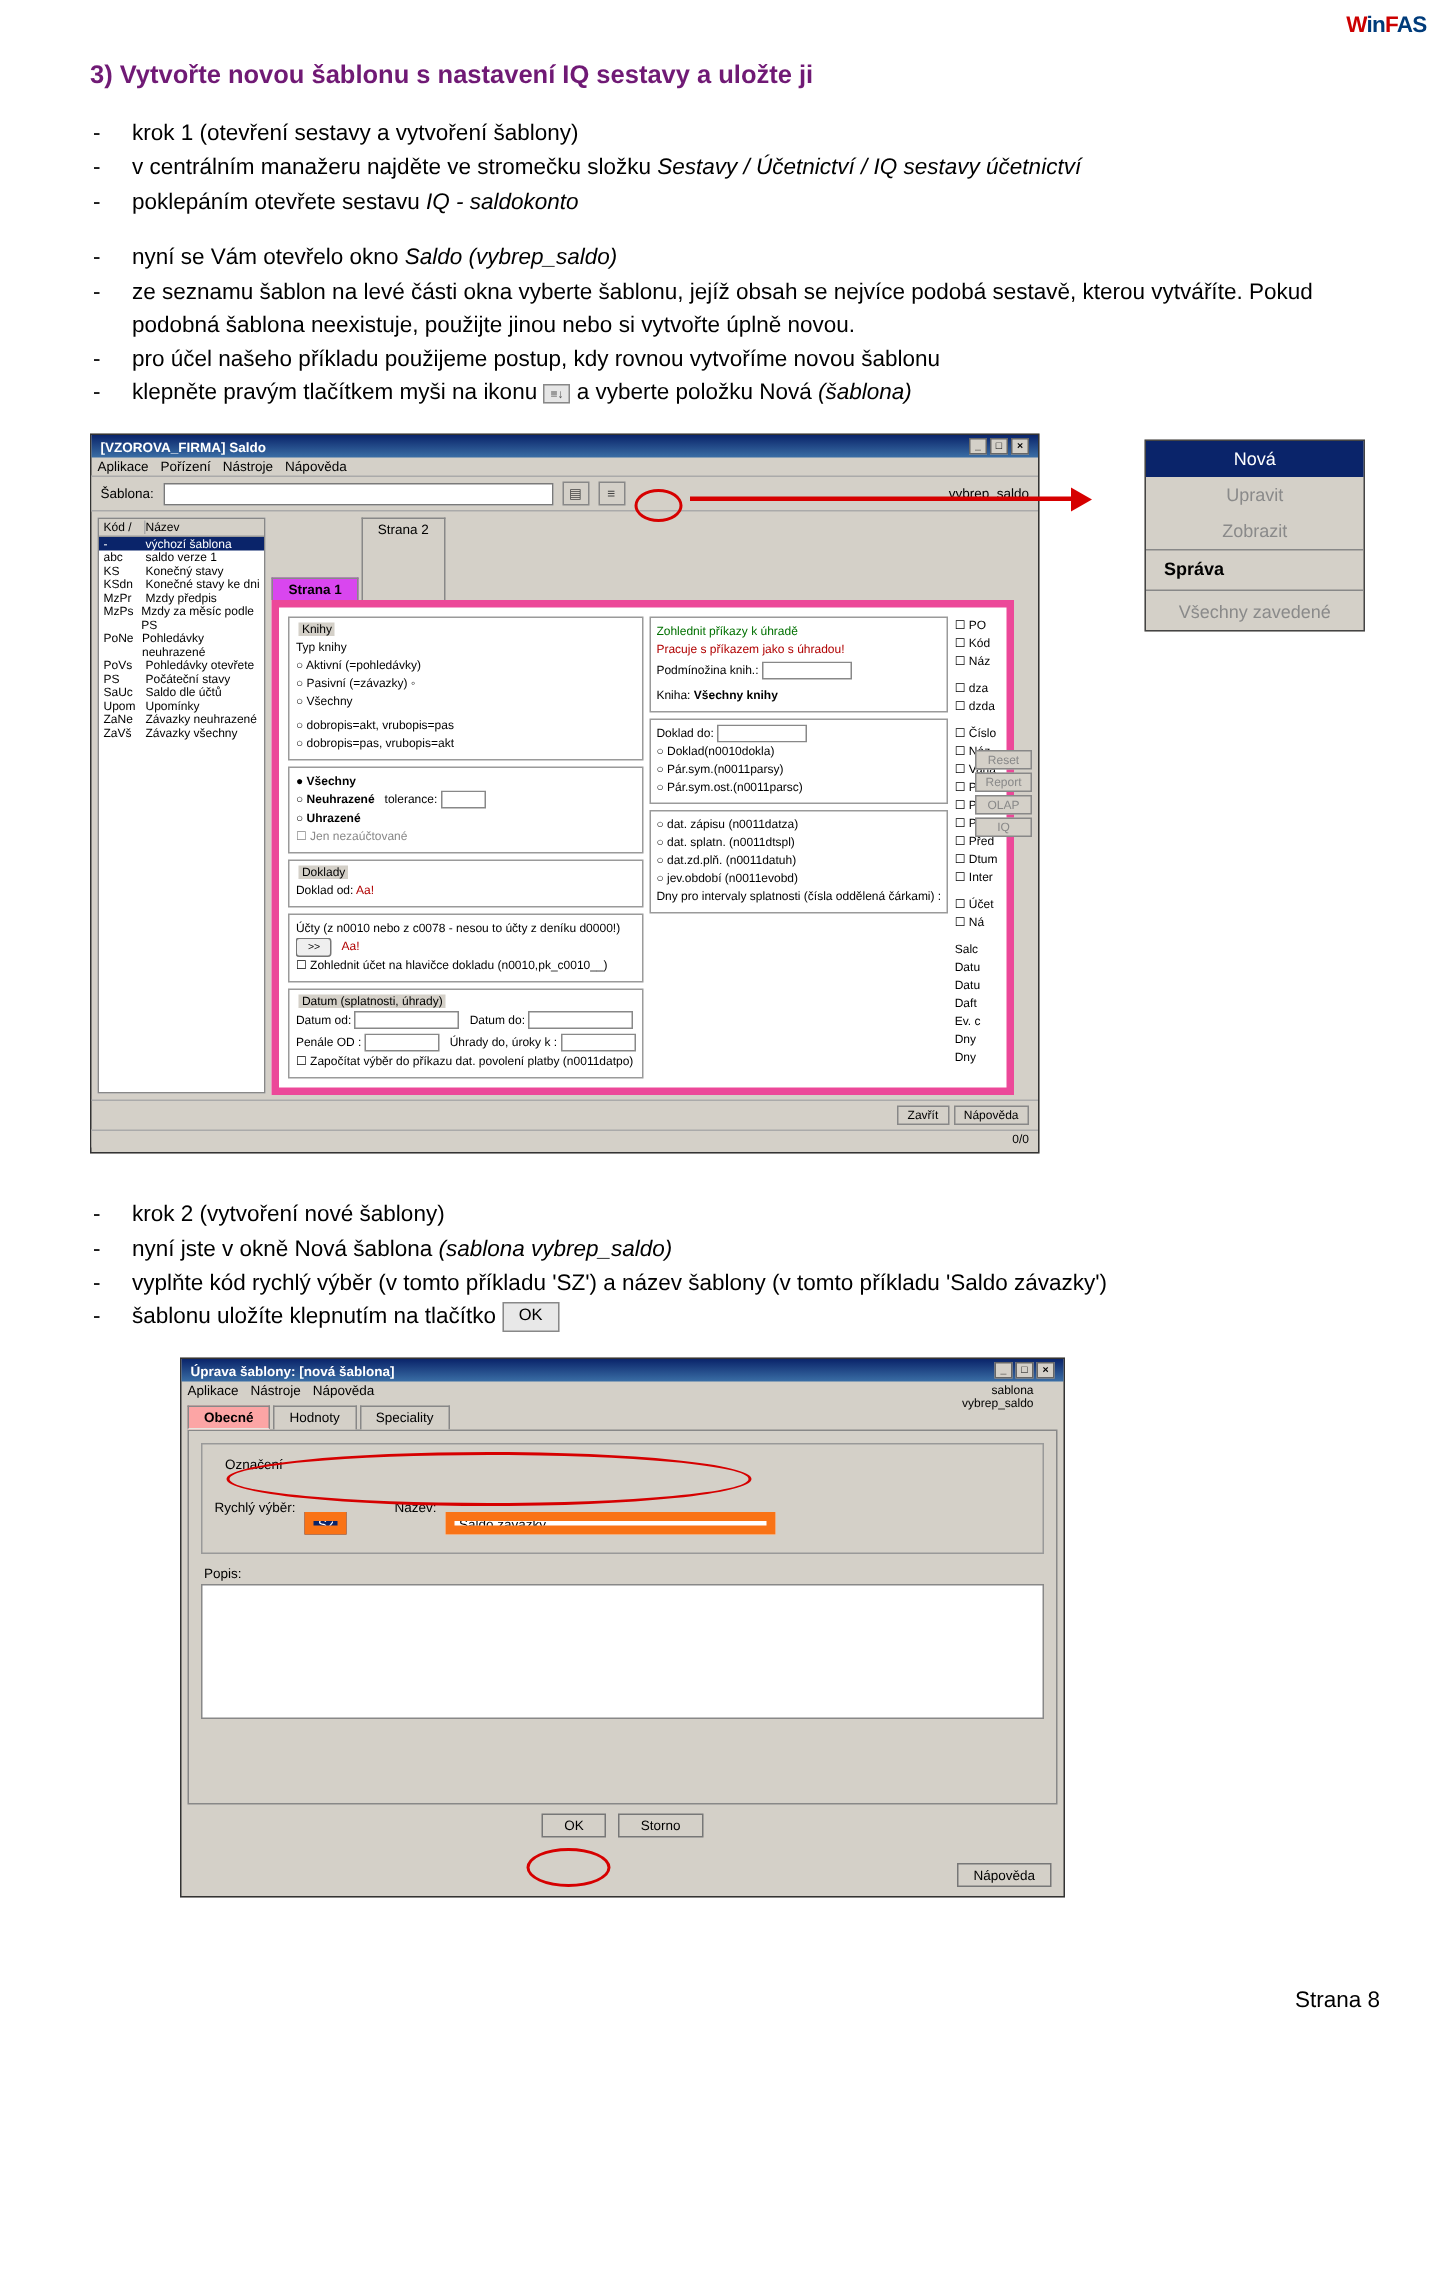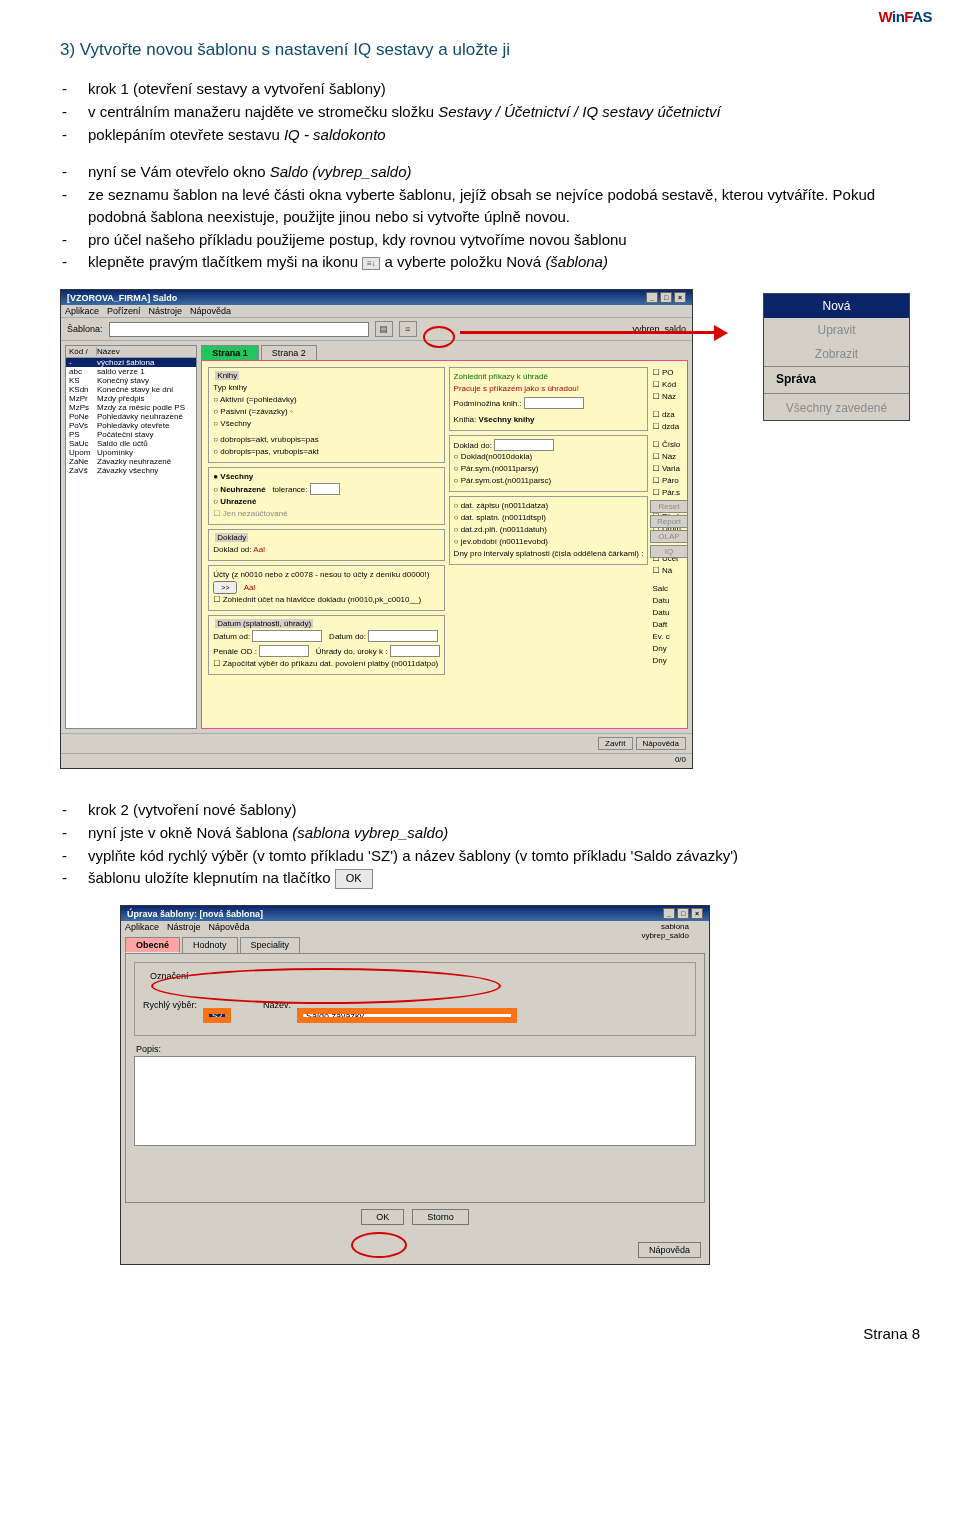--- a/index.html
+++ b/index.html
@@ -10,33 +10,33 @@
     background: #fff;
     width: 960px;
   }
   .page {
     padding: 30px 50px 40px 60px;
     position: relative;
   }
   .logo {
     position: absolute;
     top: 8px;
-    right: 28px;
+    right: 9px;
     font-weight: bold;
     font-size: 15px;
     letter-spacing: -0.5px;
   }
   .logo .w  { color: #c00; }
   .logo .in { color: #003b7a; }
   .logo .f  { color: #c00; }
   .logo .as { color: #003b7a; }
   .heading {
     font-size: 17px;
-    font-weight: normal;
-    color: #0c4a6e;
+    font-weight: bold;
+    color: #701a75;
     margin: 10px 0 18px 0;
   }
   .bullet-block {
     margin: 0 0 16px 0;
     padding: 0;
   }
   .bullet-row {
     display: flex;
     font-size: 15px;
     color: #000;
@@ -142,24 +142,24 @@
   .listpane .hdr { background:#d4d0c8; padding:1px 3px; display:flex; border-bottom:1px solid #999;}
   .listpane .hdr span:first-child{ width:28px; border-right:1px solid #aaa; }
   .listpane .row { display:flex; padding:0 3px; }
   .listpane .row span:first-child{ width:28px; }
   .listpane .sel { background:#0a246a; color:#fff; }
   .tabs-strip { display:flex; margin: 4px 4px 0 0; }
   .tabs-strip .tab {
     padding:2px 10px; font-size:9px; border:1px solid #888;
     border-bottom:none; margin-right:2px; background:#d4d0c8;
   }
-  .tabs-strip .tab.active { background:#22c55e; font-weight:bold; }
+  .tabs-strip .tab.active { background:#d946ef; font-weight:bold;margin-top:40px; }
   .formpane {
-    flex:1; margin:0 4px 4px 0; border:1px solid #ec4899;
-    background:#fef9c3; padding:6px; display:grid;
+    flex:1; margin:0 16px 4px 0; border:5px solid #ec4899;
+    background:#ffffff; padding:6px; display:grid;
     grid-template-columns: 1fr 1.1fr 0.5fr; gap:4px;
     font-size:8px; position:relative;
   }
   .grp { border:1px solid #9a9a9a; padding:3px 4px 4px 4px; }
   .grp .gt { font-size:8px; margin:-9px 0 2px 2px; background:#d4d0c8; display:inline-block; padding:0 2px; }
   .grp label { display:block; font-size:8px; line-height:12px; white-space:nowrap; overflow:hidden; text-overflow:clip;}
   .grp .red { color:#b00000; }
   .grp input[type=text]{ width:70px; height:12px; font-size:8px; border:1px solid #888; }
   .sidechk { font-size:8px; line-height:12px; }
   .sidechk label{display:block; white-space:nowrap;}

